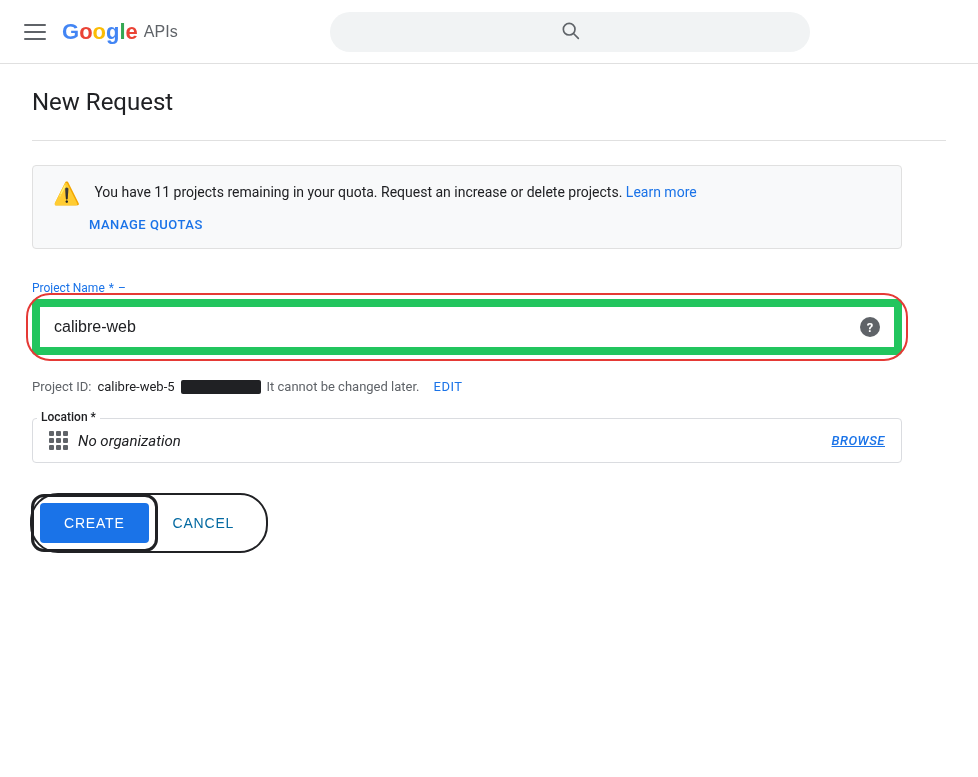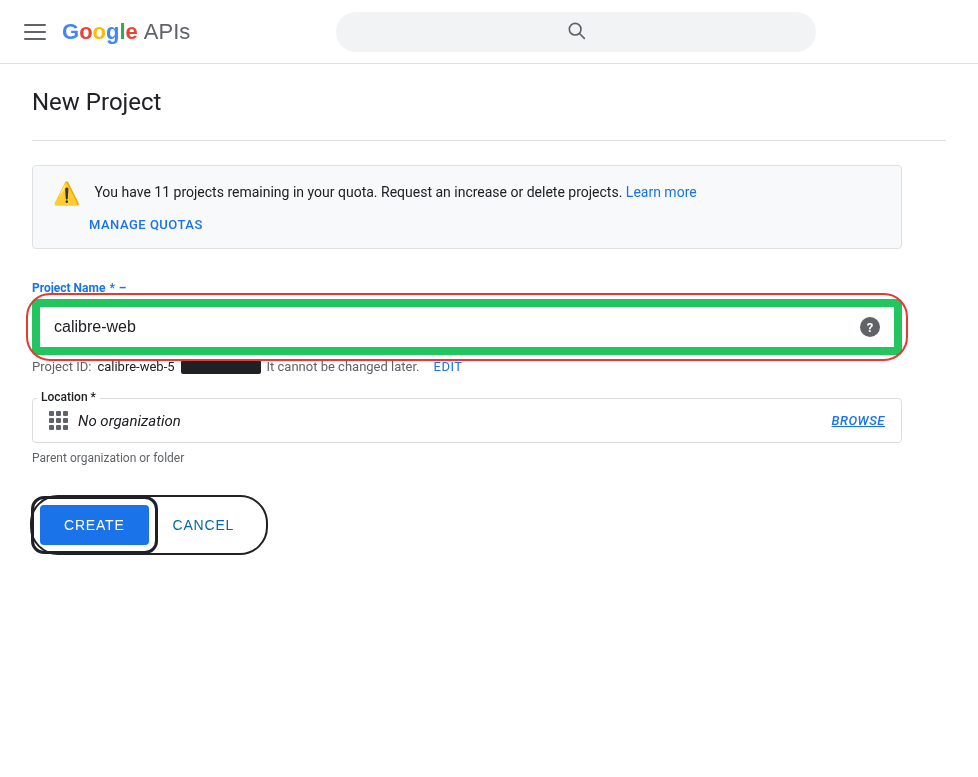--- a/index.html
+++ b/index.html
@@ -41,21 +41,21 @@
       align-items: center;
       margin-right: 4px;
     }
     .google-g { color: #4285F4; font-size: 22px; font-weight: 700; font-family: 'Product Sans', Arial, sans-serif; }
     .google-o1 { color: #EA4335; font-size: 22px; font-weight: 700; font-family: 'Product Sans', Arial, sans-serif; }
     .google-o2 { color: #FBBC05; font-size: 22px; font-weight: 700; font-family: 'Product Sans', Arial, sans-serif; }
     .google-g2 { color: #4285F4; font-size: 22px; font-weight: 700; font-family: 'Product Sans', Arial, sans-serif; }
     .google-l { color: #34A853; font-size: 22px; font-weight: 700; font-family: 'Product Sans', Arial, sans-serif; }
     .google-e { color: #EA4335; font-size: 22px; font-weight: 700; font-family: 'Product Sans', Arial, sans-serif; }
     .apis-text {
-      font-size: 22px;
+      font-size: 16px;
       color: #5f6368;
       font-weight: 400;
       margin-left: 2px;
       font-family: 'Product Sans', Arial, sans-serif;
     }
     .search-bar {
       margin-left: auto;
       margin-right: auto;
       width: 480px;
       display: flex;
@@ -136,21 +136,21 @@
     }
 
     
     .field-group {
       margin-bottom: 20px;
       position: relative;
     }
     .field-label {
       font-size: 12px;
       color: #1a73e8;
-      font-weight: 700;
+      font-weight: 400;
       margin-bottom: 4px;
       display: flex;
       align-items: center;
       gap: 4px;
     }
     .field-label .required-star {
       color: #1a73e8;
     }
     .text-input-wrapper {
       position: relative;
@@ -181,21 +181,21 @@
       font-size: 13px;
       font-weight: 700;
       cursor: pointer;
       flex-shrink: 0;
     }
 
     
     .project-id-row {
       font-size: 13px;
       color: #5f6368;
-      margin-top: 4px;
+      margin-top: 24px;
       display: flex;
       align-items: center;
       gap: 6px;
     }
     .project-id-value {
       color: #202124;
       font-size: 13px;
     }
     .redacted-block {
       display: inline-block;
@@ -364,21 +364,21 @@
     <div class="search-icon-wrap">
       <svg width="20" height="20" viewBox="0 0 24 24" fill="none">
         <circle cx="11" cy="11" r="7" stroke="#5f6368" stroke-width="2"></circle>
         <line x1="16.5" y1="16.5" x2="22" y2="22" stroke="#5f6368" stroke-width="2" stroke-linecap="round"></line>
       </svg>
     </div>
   </div>
 </nav>
 
 <div class="page-content">
-  <h1 class="page-title">New Project</h1>
+  <h1 class="page-title">New Request</h1>
   <hr class="divider">
 
   <div class="warning-banner">
     <div class="warning-row">
       <span class="warning-icon">⚠️</span>
       <span class="warning-text">
         You have 11 projects remaining in your quota. Request an increase or delete projects.
         <a href="#">Learn more</a>
       </span>
     </div>
@@ -426,21 +426,20 @@
               <div class="grid-dot"></div>
             <div class="grid-dot"></div>
               <div class="grid-dot"></div>
               <div class="grid-dot"></div>
           </div>
           <span class="location-text">No organization</span>
         </div>
         <a href="#" class="browse-link">BROWSE</a>
       </div>
     </div>
-    <div class="parent-hint">Parent organization or folder</div>
 
     <div class="action-buttons">
       <div class="buttons-circle-wrapper">
         <button class="btn-create">CREATE</button>
         <button class="btn-cancel">CANCEL</button>
         <div class="buttons-circle-annotation"></div>
       </div>
     </div>
 
   </div>

